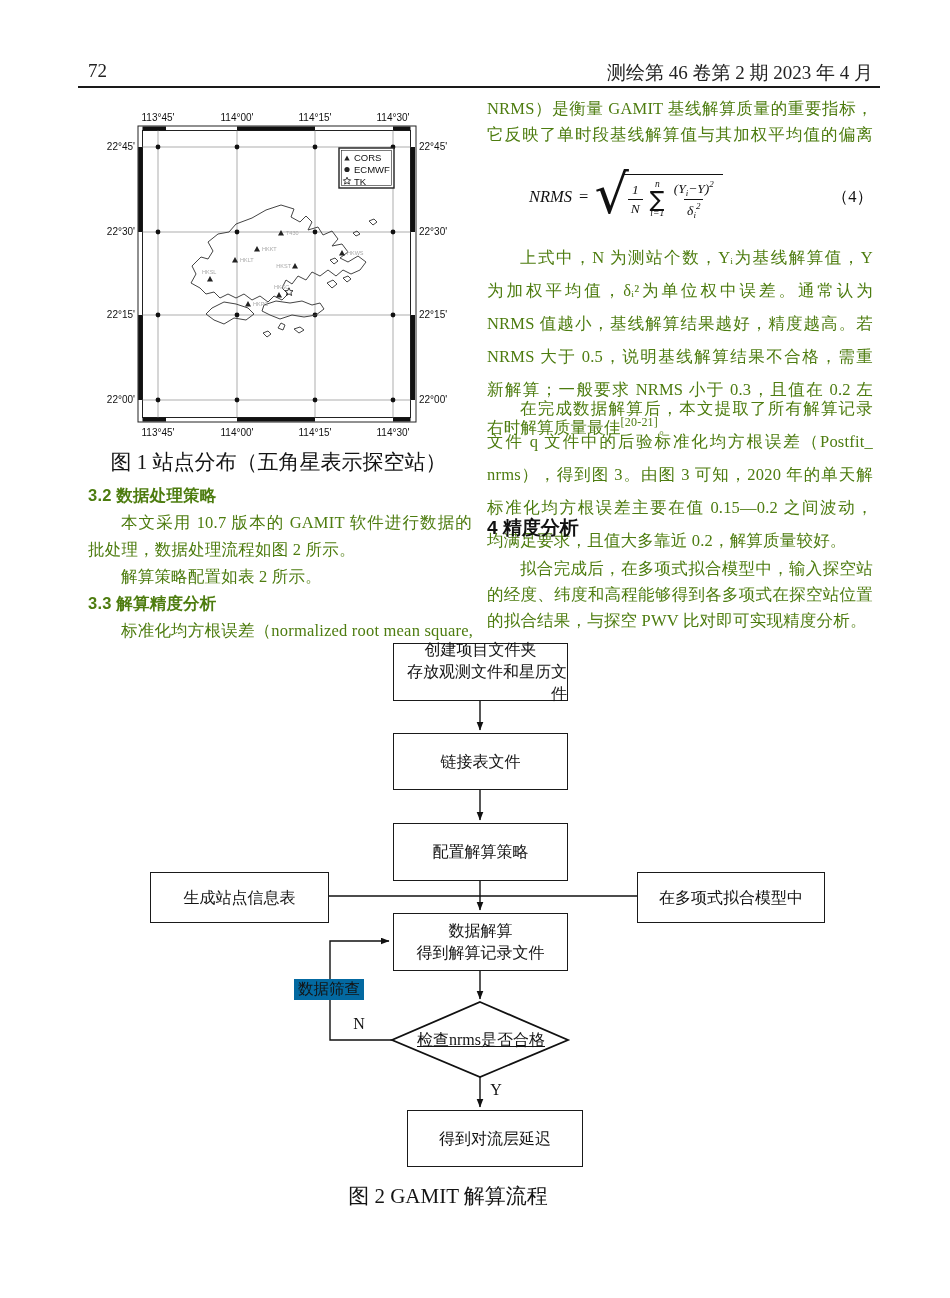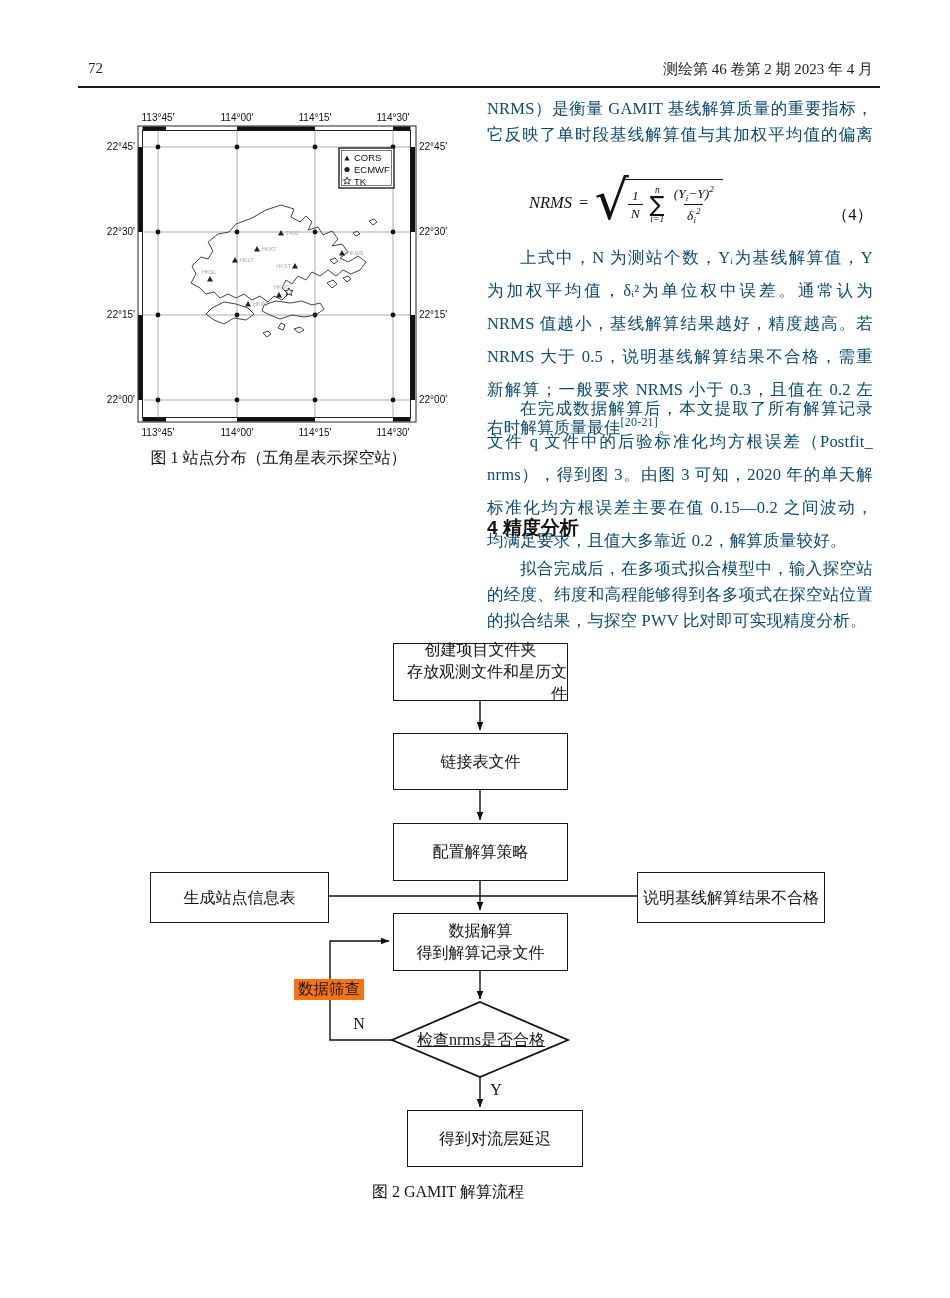--- a/index.html
+++ b/index.html
@@ -1,54 +1,54 @@
 <!DOCTYPE html>
 <html><head>
 <meta charset="utf-8">
 <style>
   html,body{margin:0;padding:0;background:#e8e8e8;}
   #page{position:relative;width:950px;height:1298px;background:#ffffff;overflow:hidden;
         font-family:"Liberation Serif","DejaVu Serif",serif;color:#111;}
   .abs{position:absolute;}
   
-  .hdr{font-size:15px;color:#222;}
+  .hdr{font-size:19px;color:#222;}
   .rule{background:#1a1a1a;height:2px;}
   
-  .para{position:absolute;font-size:16.5px;color:#0c4a6e;letter-spacing:.2px;}
+  .para{position:absolute;font-size:16.5px;color:#4d7c0f;letter-spacing:.2px;}
   .ln{text-align:justify;text-align-last:justify;white-space:nowrap;}
   .lh27 .ln{line-height:27px;height:27px;}
   .lh26 .ln{line-height:26px;height:26px;}
   .lh25 .ln{line-height:25px;height:25px;margin-top:8px;}
   .ln.end{text-align-last:left;}
   .ln.ind{text-indent:33px;}
   .h-bold{font-family:"Liberation Sans","DejaVu Sans",sans-serif;font-weight:bold;font-size:16.5px;
           line-height:27px;height:27px;white-space:nowrap;}
   .h-sec4{font-family:"Liberation Sans","DejaVu Sans",sans-serif;font-weight:bold;font-size:19px;}
-  .capt{font-size:16px;text-align:center;color:#141414;}
+  .capt{font-size:21px;text-align:center;color:#141414;}
   sup,sub{font-size:12px;}
   
-  .eqrow{display:flex;align-items:flex-end;height:58px;gap:45px;}
+  .eqrow{display:flex;align-items:center;height:58px;gap:45px;}
   .eqbody{display:flex;align-items:center;margin-left:42px;}
   .eq-lhs{font-style:italic;font-size:16.5px;margin-right:7px;}
   .eq-eq{font-size:16.5px;margin-right:6px;}
   .rad{font-size:54px;line-height:46px;font-family:"DejaVu Serif",serif;margin-right:-6px;transform:translateY(-2px);}
   .vinc{display:inline-flex;align-items:center;gap:7px;border-top:1.4px solid #111;padding:4px 7px 0 5px;}
   .frac{display:inline-flex;flex-direction:column;align-items:center;font-size:13.5px;font-style:italic;line-height:1.2;}
   .frac .fd{border-top:1px solid #111;padding:1px 3px 0;}
   .frac .fn{padding:0 2px;}
   .frac sub,.frac sup{font-size:9px;font-style:italic;}
   .sig{display:inline-flex;flex-direction:column;align-items:center;font-size:9.5px;font-style:italic;line-height:1;}
   .sig .sy{font-size:22px;font-style:normal;line-height:.9;font-family:"DejaVu Sans",sans-serif;}
   .eqno{margin-left:auto;font-size:16.5px;}
   
   .fbox{position:absolute;border:1.5px solid #1a1a1a;background:#fff;display:flex;flex-direction:column;
         align-items:center;justify-content:center;font-size:16px;line-height:22px;text-align:center;color:#141414;}
   .flabel{position:absolute;font-size:16px;color:#141414;text-align:center;}
   .dmtext{position:absolute;font-size:16px;color:#141414;text-align:center;background:transparent;text-decoration:underline;}
-  .loop-lbl{position:absolute;font-size:15.5px;background:#f97316;text-align:center;z-index:3;color:#141414;}
+  .loop-lbl{position:absolute;font-size:15.5px;background:#0369a1;text-align:center;z-index:3;color:#141414;}
   svg text{font-family:"Liberation Sans","DejaVu Sans",sans-serif;}
 </style>
 </head>
 <body>
 
 <div id="page">
 
   <div class="abs hdr" style="left:88px;top:60px;">72</div>
   <div class="abs hdr" style="right:77px;top:60px;">测绘第 46 卷第 2 期 2023 年 4 月</div>
   <div class="abs rule" style="left:78px;top:86px;width:802px;"></div>
@@ -177,20 +177,28 @@
       <text x="40" y="213" text-anchor="end">22°15'</text>
       <text x="40" y="298" text-anchor="end">22°00'</text>
       <text x="324" y="45">22°45'</text>
       <text x="324" y="130">22°30'</text>
       <text x="324" y="213">22°15'</text>
       <text x="324" y="298">22°00'</text>
     </g>
   </svg>
   <div class="abs capt" style="left:95px;top:448px;width:367px;">图 1 站点分布（五角星表示探空站）</div>
 
+  <div class="para lh27" style="left:88px;top:482px;width:384px;">
+    <div class="h-bold">3.2  数据处理策略</div>
+    <div class="ln ind">本文采用 10.7 版本的 GAMIT 软件进行数据的</div>
+    <div class="ln end">批处理，数据处理流程如图 2 所示。</div>
+    <div class="ln ind end">解算策略配置如表 2 所示。</div>
+    <div class="h-bold">3.3  解算精度分析</div>
+    <div class="ln ind">标准化均方根误差（normalized root mean square,</div>
+  </div>
 
   <div class="para lh26" style="left:487px;top:96px;width:386px;">
     <div class="ln">NRMS）是衡量 GAMIT 基线解算质量的重要指标，</div>
     <div class="ln">它反映了单时段基线解算值与其加权平均值的偏离</div>
   </div>
 
   <div class="abs" style="left:487px;top:168px;width:386px;">
     <div class="eqrow">
       <div class="eqbody">
         <span class="eq-lhs">NRMS</span>
@@ -267,21 +275,21 @@
     <div class="fbox" style="left:393px;top:103px;width:173px;height:55px;">
       <div>链接表文件</div>
     </div>
     <div class="fbox" style="left:393px;top:193px;width:173px;height:56px;">
       <div>配置解算策略</div>
     </div>
     <div class="fbox" style="left:150px;top:242px;width:177px;height:49px;">
       <div>生成站点信息表</div>
     </div>
     <div class="fbox" style="left:637px;top:242px;width:186px;height:49px;">
-      <div>说明基线解算结果不合格</div>
+      <div>在多项式拟合模型中</div>
     </div>
     <div class="fbox" style="left:393px;top:283px;width:173px;height:56px;">
       <div>数据解算</div>
       <div>得到解算记录文件</div>
     </div>
     <div class="dmtext" style="left:394px;top:400px;width:174px;">检查nrms是否合格</div>
     <div class="fbox" style="left:393px;top:480px;width:174px;height:55px;margin-left:14px;">
       <div>得到对流层延迟</div>
     </div>
 

